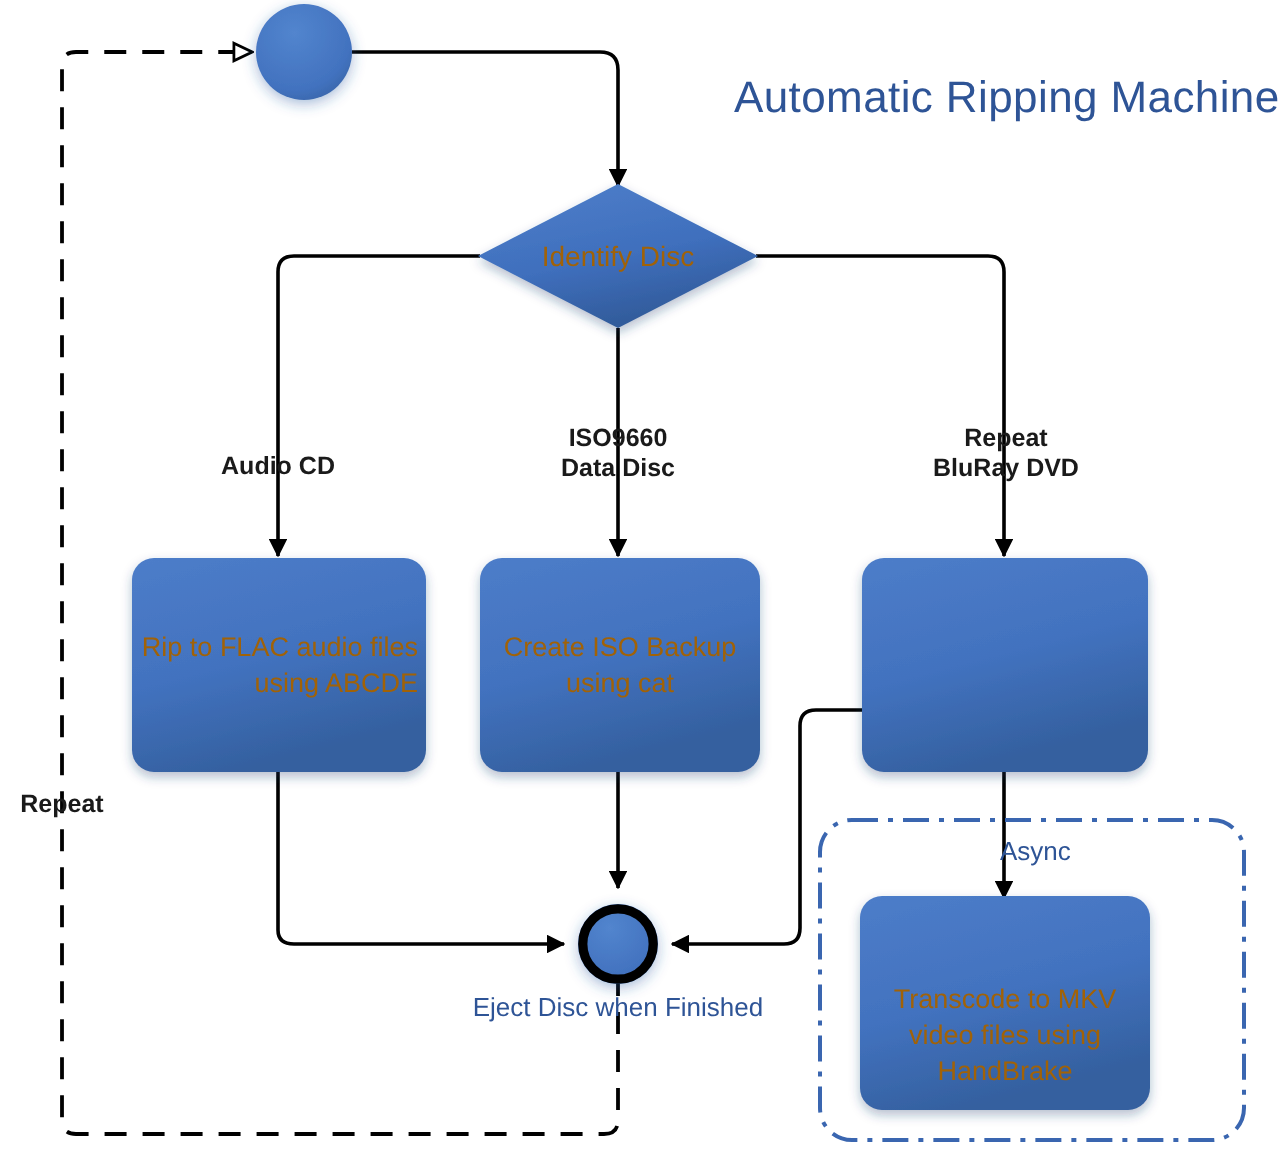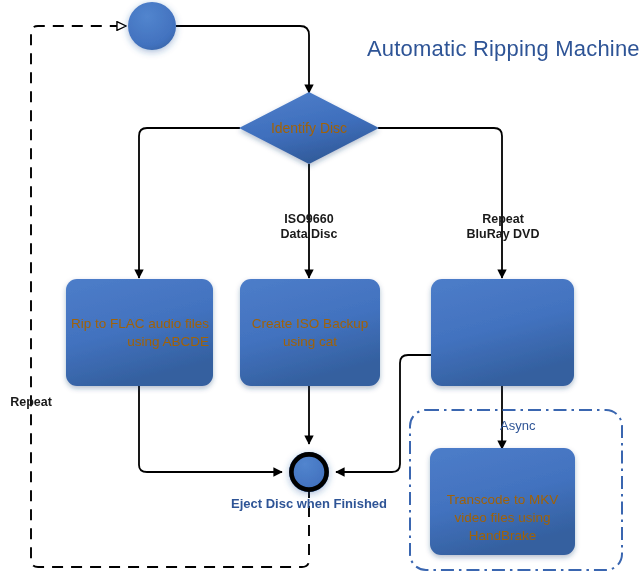--- a/index.html
+++ b/index.html
@@ -158,24 +158,25 @@
 
     <g>
       <circle cx="309" cy="472" r="20" fill="url(#circGrad)" filter="url(#glowShadow)"></circle>
       <circle cx="309" cy="472" r="17.6" fill="none" stroke="#000000" stroke-width="4.6"></circle>
     </g>
   </svg>
 
   <div class="title" style="left:367px; top:36px;">Automatic Ripping Machine</div>
 
 
-  <div class="blue-label" style="left:209px; top:496px; width:200px;font-weight:bold;">Eject Disc when Finished</div>
+  <div class="blue-label" style="left:209px; top:496px; width:200px;">Eject Disc when Finished</div>
 
   <div class="blue-label" style="left:500px; top:418px; width:70px; text-align:left;">Async</div>
 
+  <div class="edge-label" style="left:84px; top:226px; width:110px;">Audio CD</div>
 
   <div class="edge-label" style="left:254px; top:212px; width:110px;">ISO9660
 Data Disc</div>
 
   <div class="edge-label" style="left:447px; top:212px; width:112px;">Repeat
 BluRay DVD</div>
 
   <div class="edge-label" style="left:0px; top:395px; width:62px;">Repeat</div>
 
   <div class="node-text" style="left:239px; top:110px; width:140px; height:36px; font-size:14px;">Identify Disc</div>

